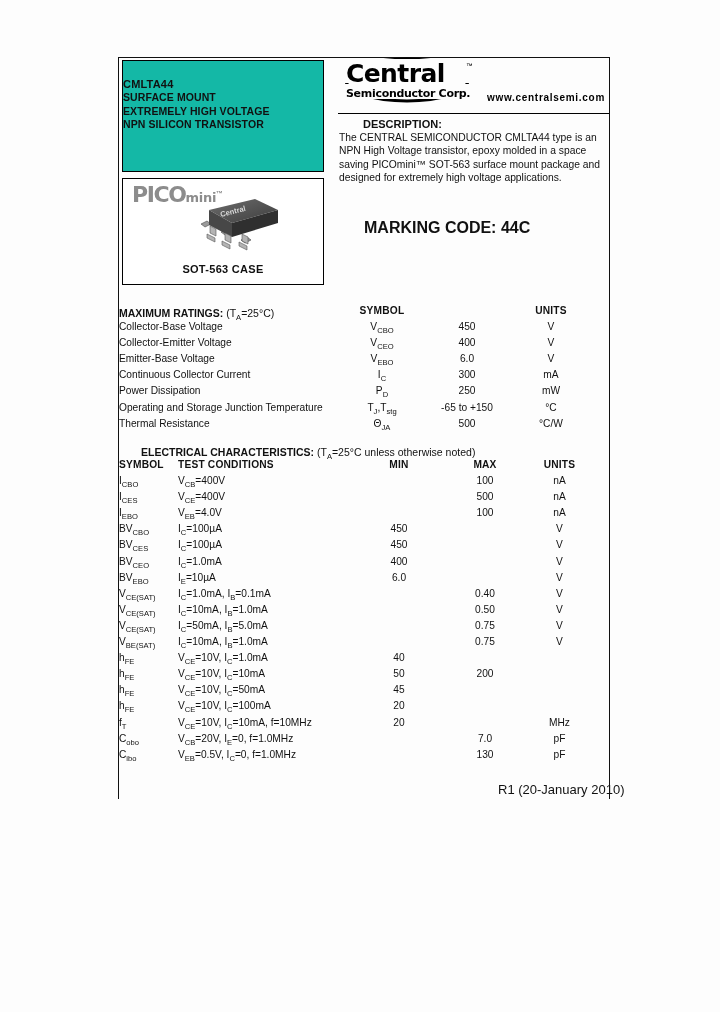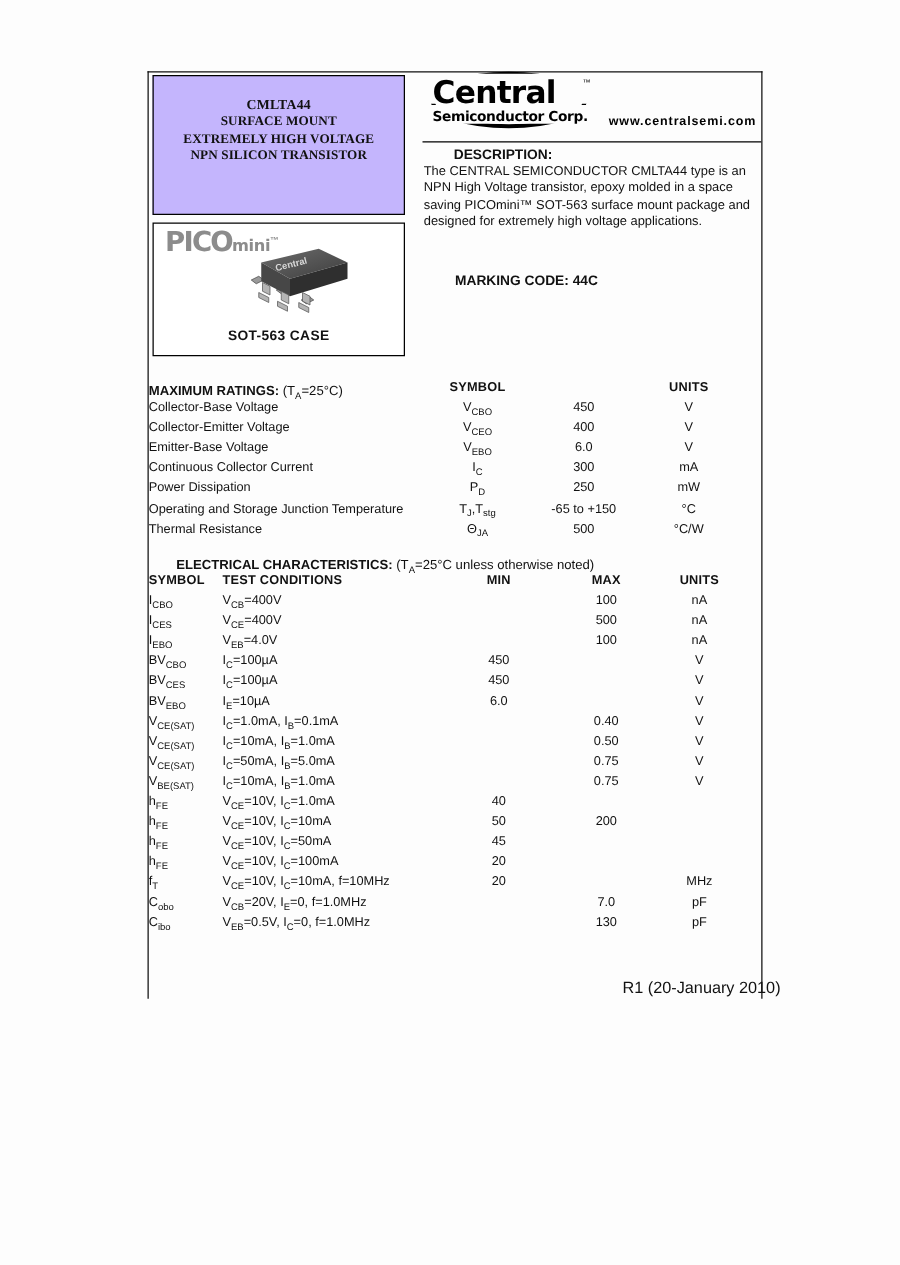--- a/index.html
+++ b/index.html
@@ -32,23 +32,22 @@
     width: 1.3px; height: 742px;
     background: #111;
   }
 
   
   .title-box {
     position: absolute;
     left: 122px; top: 60px;
     width: 202px; height: 112px;
     border: 1.4px solid #000;
-    background: #c4b5fd;
-    text-align: center;
-    font-family: Liberation Serif, serif;
+    background: #14b8a6;
+    text-align: left;
   }
   .title-part {
     font-weight: bold;
     font-size: 11px;
     letter-spacing: 0.2px;
     margin-top: 17px;
     line-height: 13px;
   }
   .title-sub {
     font-weight: bold;
@@ -133,21 +132,21 @@
     position: absolute;
     left: 339px; top: 131px;
     width: 268px;
     font-size: 10.3px;
     line-height: 13.4px;
   }
   .marking {
     position: absolute;
     left: 339px; top: 219px;
     font-weight: bold;
-    font-size: 11px;
+    font-size: 16px;
     padding-left: 25px;
   }
   .marking .code { font-weight: bold; }
 
   
   .mr-title {
     position: absolute;
     left: 119px; top: 307px;
     font-size: 10.5px;
   }
@@ -370,20 +369,27 @@
           <td class="e-unit">V</td>
         </tr>
         <tr>
           <td class="e-sym">BV<sub>CES</sub></td>
           <td class="e-cond">I<sub>C</sub>=100µA</td>
           <td class="e-min">450</td>
           <td class="e-max"></td>
           <td class="e-unit">V</td>
         </tr>
         <tr>
+          <td class="e-sym">BV<sub>CEO</sub></td>
+          <td class="e-cond">I<sub>C</sub>=1.0mA</td>
+          <td class="e-min">400</td>
+          <td class="e-max"></td>
+          <td class="e-unit">V</td>
+        </tr>
+        <tr>
           <td class="e-sym">BV<sub>EBO</sub></td>
           <td class="e-cond">I<sub>E</sub>=10µA</td>
           <td class="e-min">6.0</td>
           <td class="e-max"></td>
           <td class="e-unit">V</td>
         </tr>
         <tr>
           <td class="e-sym">V<sub>CE(SAT)</sub></td>
           <td class="e-cond">I<sub>C</sub>=1.0mA, I<sub>B</sub>=0.1mA</td>
           <td class="e-min"></td>

